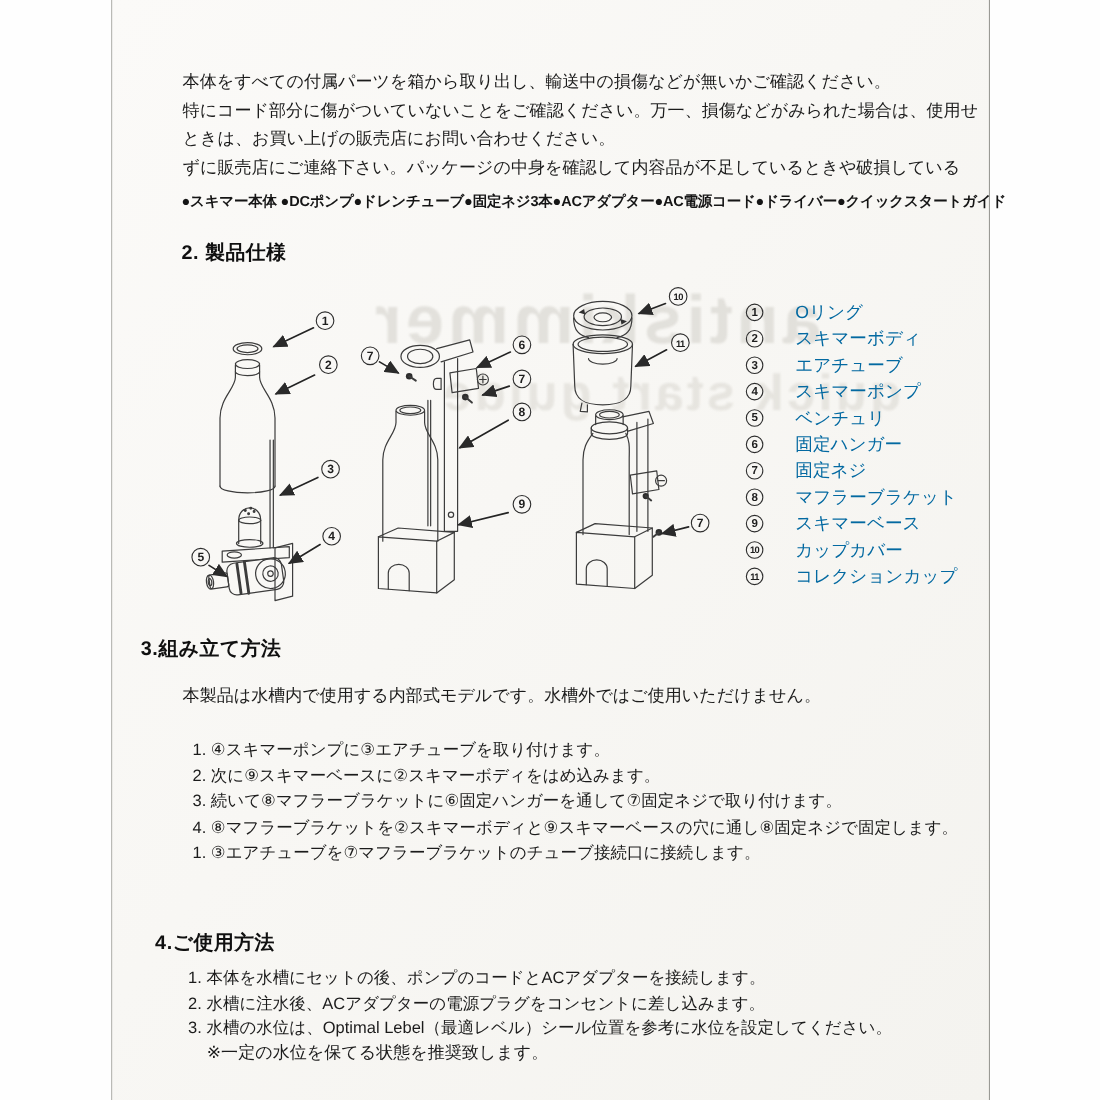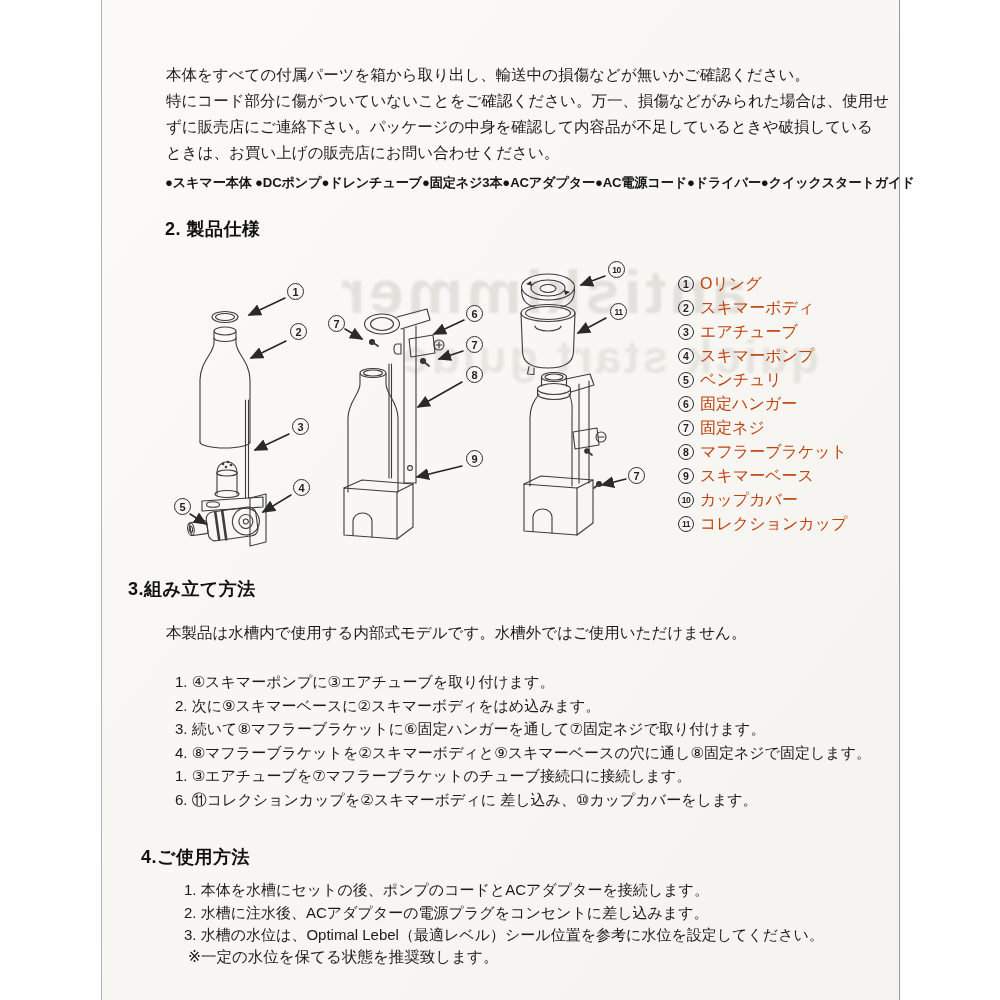--- a/index.html
+++ b/index.html
@@ -15,21 +15,21 @@
   .steps{position:absolute;font-size:15px;color:#1b1b1b;white-space:nowrap;z-index:3;}
   .steps div{height:23.5px;line-height:23.5px;}
   .steps4 div{height:22.5px;line-height:22.5px;}
   .note{position:absolute;font-size:15.5px;color:#1b1b1b;white-space:nowrap;z-index:3;}
   .partslist{position:absolute;left:678px;top:272px;z-index:3;}
   .partslist .pitem{display:flex;align-items:center;height:24px;gap:6px;}
   .pnum{width:16px;height:16px;border:1.2px solid #2d2d2d;border-radius:50%;
         display:inline-flex;align-items:center;justify-content:center;flex:0 0 16px;
         font-size:10.5px;font-weight:bold;color:#1e1e1e;box-sizing:border-box;}
   .pnum.wide{font-size:8.5px;letter-spacing:-0.5px;}
-  .plabel{font-size:16px;color:#c2410c;white-space:nowrap;}
+  .plabel{font-size:16px;color:#0369a1;white-space:nowrap;margin-left:23px;}
   .co{position:absolute;width:17px;height:17px;border:1.3px solid #2d2d2d;border-radius:50%;
       display:flex;align-items:center;justify-content:center;font-size:11px;font-weight:bold;
       color:#1e1e1e;background:rgba(248,247,244,0.85);box-sizing:border-box;z-index:4;}
   .co.wide{font-size:8.5px;letter-spacing:-0.5px;}
   .wm{position:absolute;font-weight:bold;transform:scaleX(-1);filter:blur(1.2px);
       white-space:nowrap;z-index:1;user-select:none;}
   .wm1{left:235px;top:256px;font-size:62px;letter-spacing:4px;color:rgba(186,182,174,0.34);}
   .wm2{left:298px;top:330px;font-size:46px;letter-spacing:3px;color:rgba(192,188,180,0.30);}
   svg.diagram{position:absolute;left:150px;top:252px;z-index:2;}
   svg.diagram *{vector-effect:non-scaling-stroke;}
@@ -40,22 +40,22 @@
 <div class="page">
   <div class="paper">
 
     <div class="wm wm1">antiskimmer</div>
     <div class="wm wm2">quick start guide</div>
   </div>
 
   <div class="bodytext" style="left:166px;top:62px;">
     <div>本体をすべての付属パーツを箱から取り出し、輸送中の損傷などが無いかご確認ください。</div>
     <div>特にコード部分に傷がついていないことをご確認ください。万一、損傷などがみられた場合は、使用せ</div>
+    <div>ときは、お買い上げの販売店にお問い合わせください。</div>
     <div>ずに販売店にご連絡下さい。パッケージの中身を確認して内容品が不足しているときや破損している</div>
-    <div>ときは、お買い上げの販売店にお問い合わせください。</div>
   </div>
   <div class="bullets" style="left:165px;top:174px;">●スキマー本体 ●DCポンプ●ドレンチューブ●固定ネジ3本●ACアダプター●AC電源コード●ドライバー●クイックスタートガイド</div>
 
   <div class="heading" style="left:141px;top:217px;margin-left:24px;">2. 製品仕様</div>
 
   <svg class="diagram" width="540" height="315" viewBox="0 0 540 315" fill="none" stroke="#3c3c3c" stroke-width="1.1" stroke-linecap="round" stroke-linejoin="round">
     <defs>
       <marker id="ah" markerWidth="10" markerHeight="8" refX="8" refY="4" orient="auto">
         <path d="M0 0 L9 4 L0 8 Z" fill="#2a2a2a" stroke="none"></path>
       </marker>
@@ -229,23 +229,22 @@
   </div>
 
   <div class="heading" style="left:128px;top:577px;">3.組み立て方法</div>
   <div class="bodytext" style="left:166px;top:620px;">本製品は水槽内で使用する内部式モデルです。水槽外ではご使用いただけません。</div>
   <div class="steps" style="left:175px;top:670px;">
     <div>1. ④スキマーポンプに③エアチューブを取り付けます。</div>
     <div>2. 次に⑨スキマーベースに②スキマーボディをはめ込みます。</div>
     <div>3. 続いて⑧マフラーブラケットに⑥固定ハンガーを通して⑦固定ネジで取り付けます。</div>
     <div>4. ⑧マフラーブラケットを②スキマーボディと⑨スキマーベースの穴に通し⑧固定ネジで固定します。</div>
     <div>1. ③エアチューブを⑦マフラーブラケットのチューブ接続口に接続します。</div>
-    <div>6. ⑪コレクションカップを②スキマーボディに 差し込み、⑩カップカバーをします。</div>
   </div>
 
   <div class="heading" style="left:141px;top:845px;">4.ご使用方法</div>
-  <div class="steps steps4" style="left:184px;top:879px;">
+  <div class="steps steps4" style="left:171px;top:879px;">
     <div>1. 本体を水槽にセットの後、ポンプのコードとACアダプターを接続します。</div>
     <div>2. 水槽に注水後、ACアダプターの電源プラグをコンセントに差し込みます。</div>
     <div>3. 水槽の水位は、Optimal Lebel（最適レベル）シール位置を参考に水位を設定してください。</div>
   </div>
   <div class="note" style="left:188px;top:947px;">※一定の水位を保てる状態を推奨致します。</div>
 </div>
 
 </body></html>

